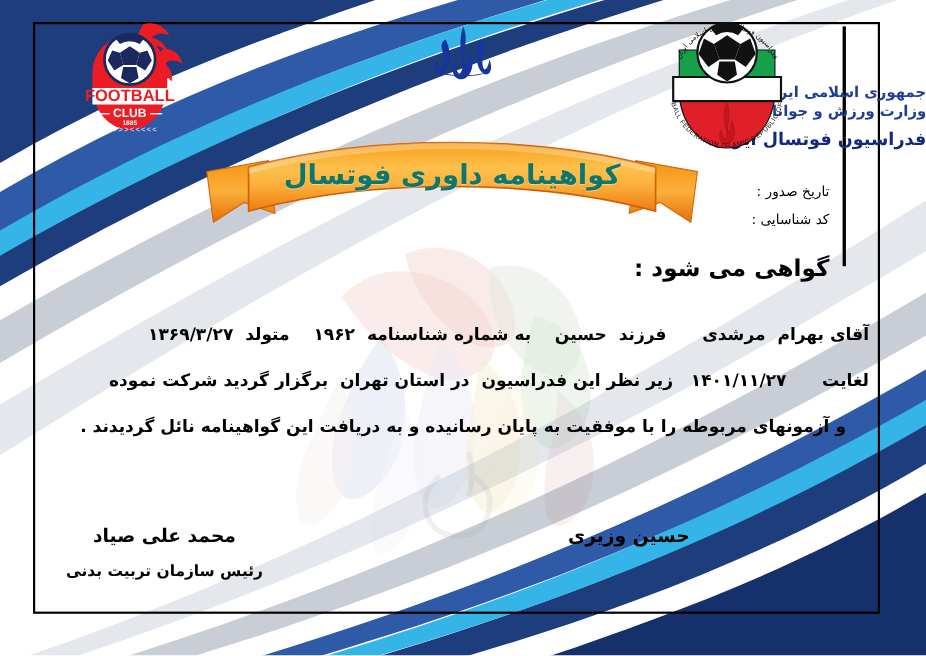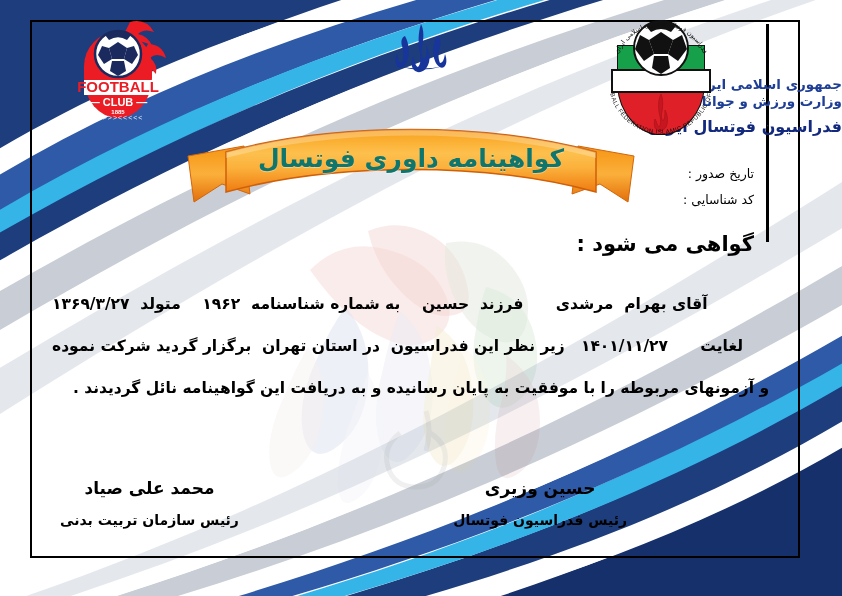--- a/index.html
+++ b/index.html
@@ -118,21 +118,21 @@
     left:52px;right:52px;top:283px;
     z-index:6;
     direction:rtl;text-align:justify;
     color:#000;
   }
   .bline{
     font-size:15.5px;font-weight:bold;
     line-height:42px;
     white-space:nowrap;
     display:flex;
-    justify-content:flex-end;
+    justify-content:flex-start;
     direction:rtl;
   }
   .bline.last{display:block;text-align:center;white-space:normal;}
   .bline .seg{white-space:pre;}
 
   
   .sign-wrap{
     position:absolute;
     left:60px;right:215px;top:478px;
     z-index:6;
@@ -317,21 +317,20 @@
     </div>
     <div class="bline">
       <span class="seg">لغایت      ۱۴۰۱/۱۱/۲۷   زیر نظر این فدراسیون  در استان تهران  برگزار گردید شرکت نموده</span>
     </div>
     <div class="bline last">و آزمونهای مربوطه را با موفقیت به پایان رسانیده و به دریافت این گواهینامه نائل گردیدند .</div>
   </div>
 
   <div class="sign-wrap">
     <div class="sign">
       <div class="nm">حسین وزیری</div>
-      <div class="rl">رئیس فدراسیون فوتسال</div>
     </div>
     <div class="sign">
       <div class="nm">محمد علی صیاد</div>
       <div class="rl">رئیس سازمان تربیت بدنی</div>
     </div>
   </div>
 
 </div>
 
 </body></html>

